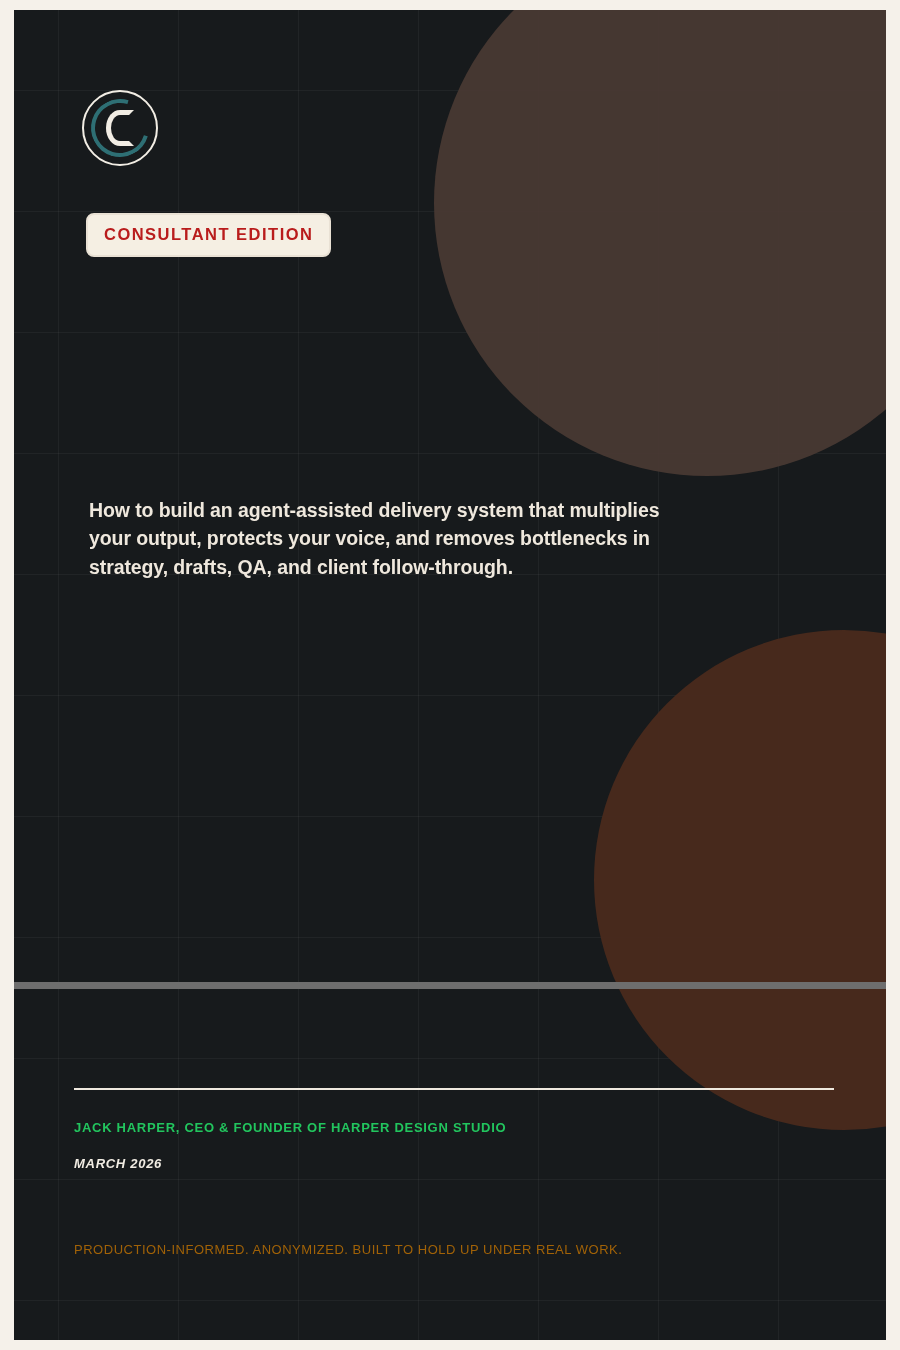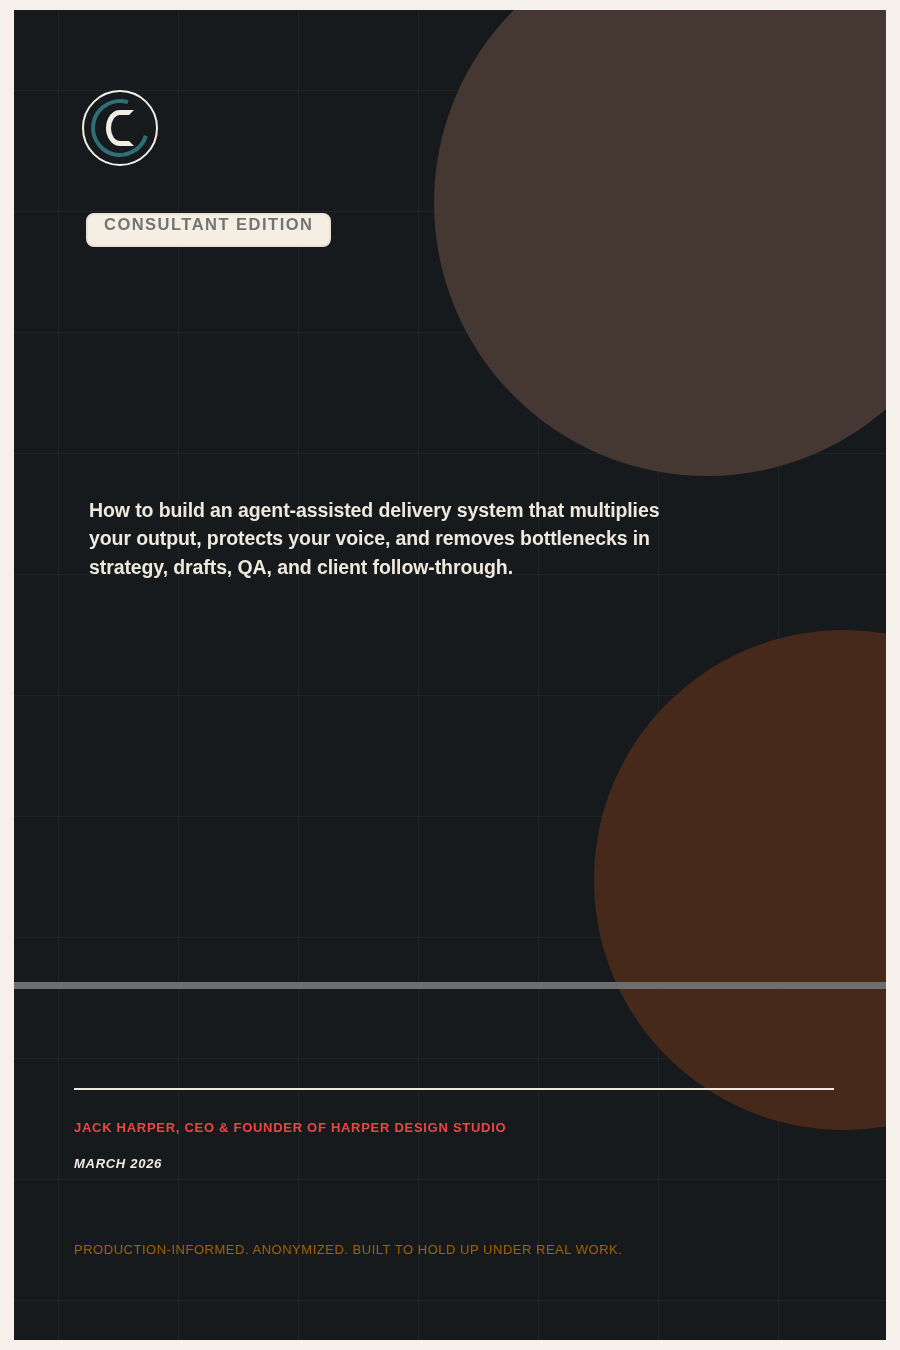--- a/index.html
+++ b/index.html
@@ -108,25 +108,25 @@
     border-radius: 50% 0 0 50%;
     border: 5px solid #f2ede4;
     border-right-color: transparent;
     box-sizing: border-box;
   }
 
   .badge {
     position: absolute;
     left: 72px;
     top: 203px;
-    padding: 0 16px 11px 16px;
+    padding: 10px 16px 11px 16px;
     border: 2px solid #e9e1d4;
     border-radius: 8px;
     background: #f5efe3;
-    color: #737373;
+    color: #b91c1c;
     font-size: 16.5px;
     font-weight: bold;
     letter-spacing: 0.09em;
   }
 
   .title {
     position: absolute;
     left: 74px;
     top: 288px;
     width: 640px;
@@ -155,21 +155,21 @@
     top: 1078px;
     width: 760px;
     height: 2px;
     background: #efe9df;
   }
 
   .author {
     position: absolute;
     left: 60px;
     top: 1110px;
-    color: #ef4444;
+    color: #22c55e;
     font-size: 13px;
     font-weight: bold;
     letter-spacing: 0.055em;
   }
   .date {
     position: absolute;
     left: 60px;
     top: 1146px;
     color: #f1ece3;
     font-size: 13px;

